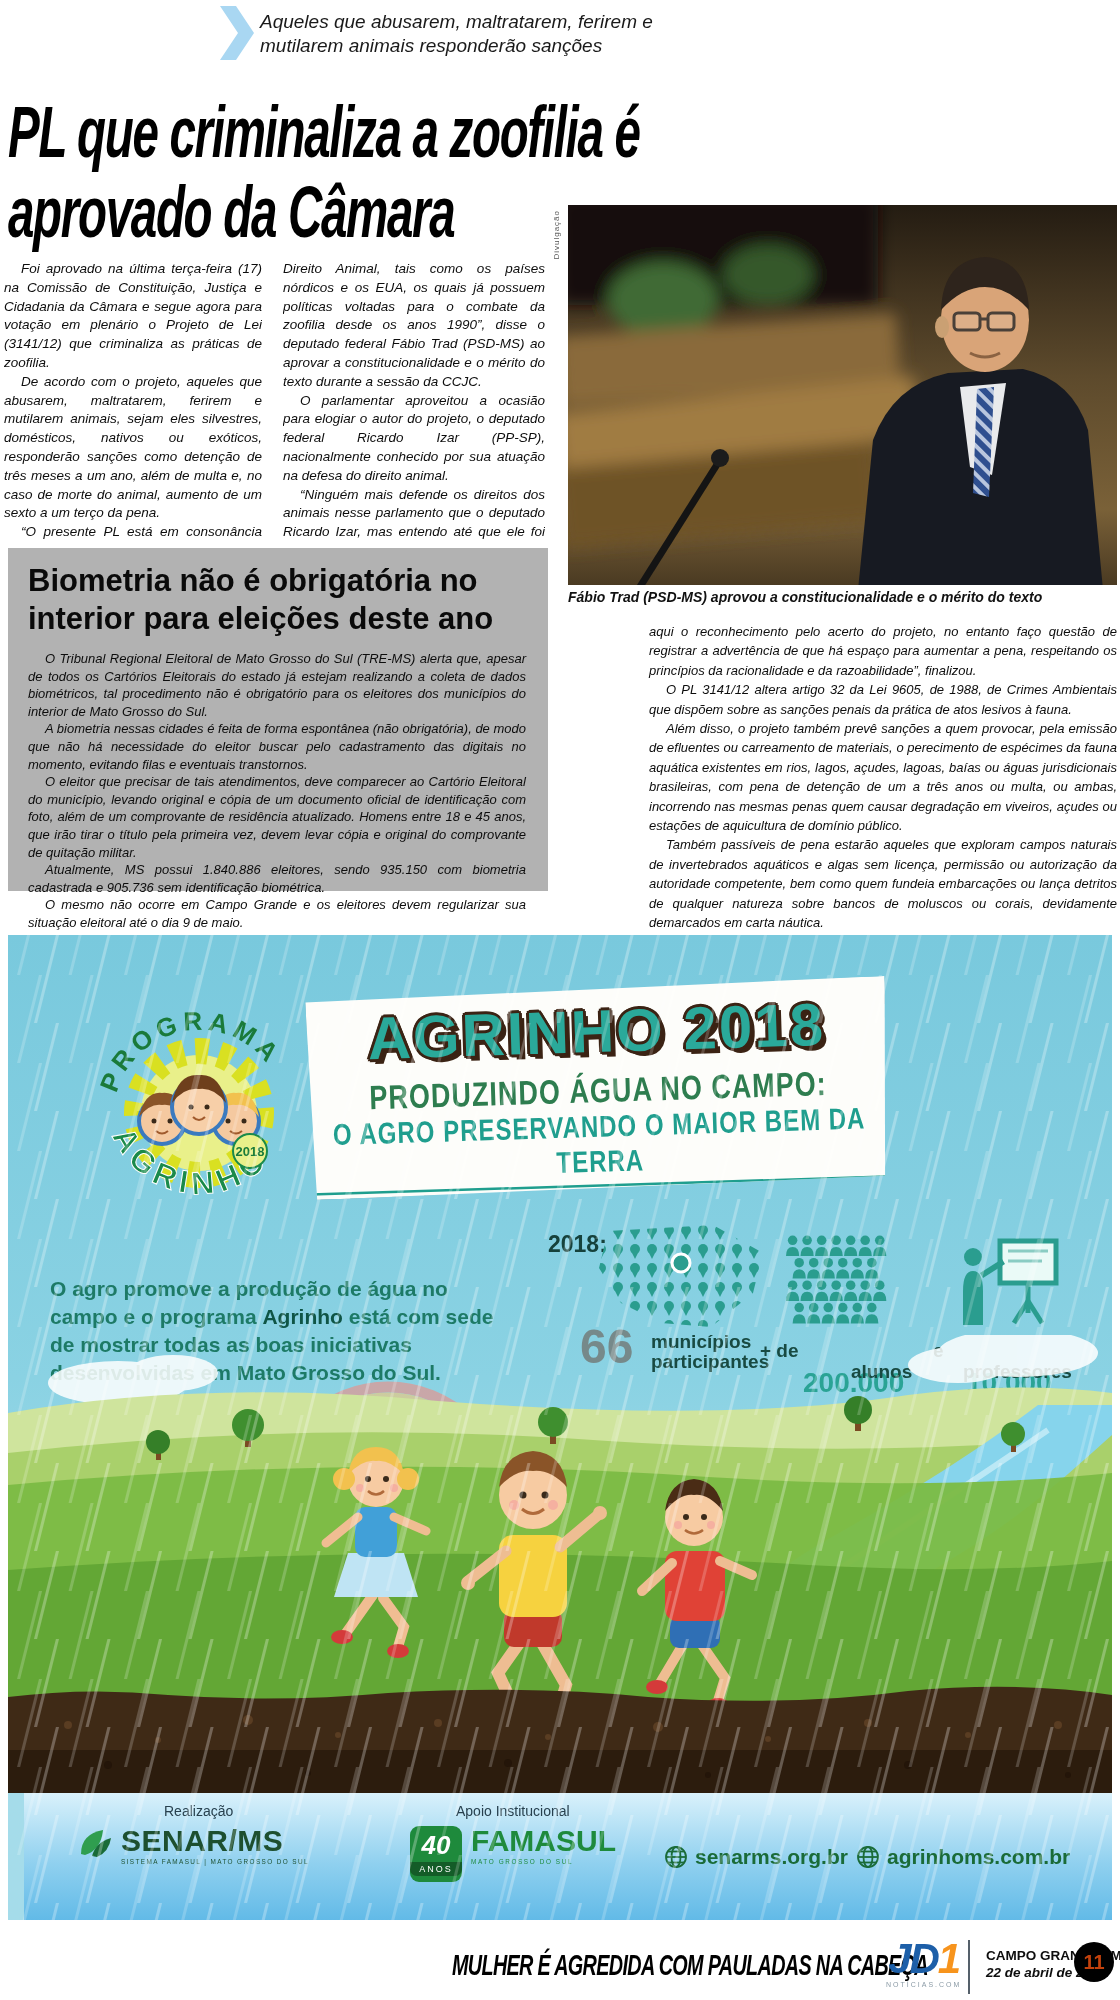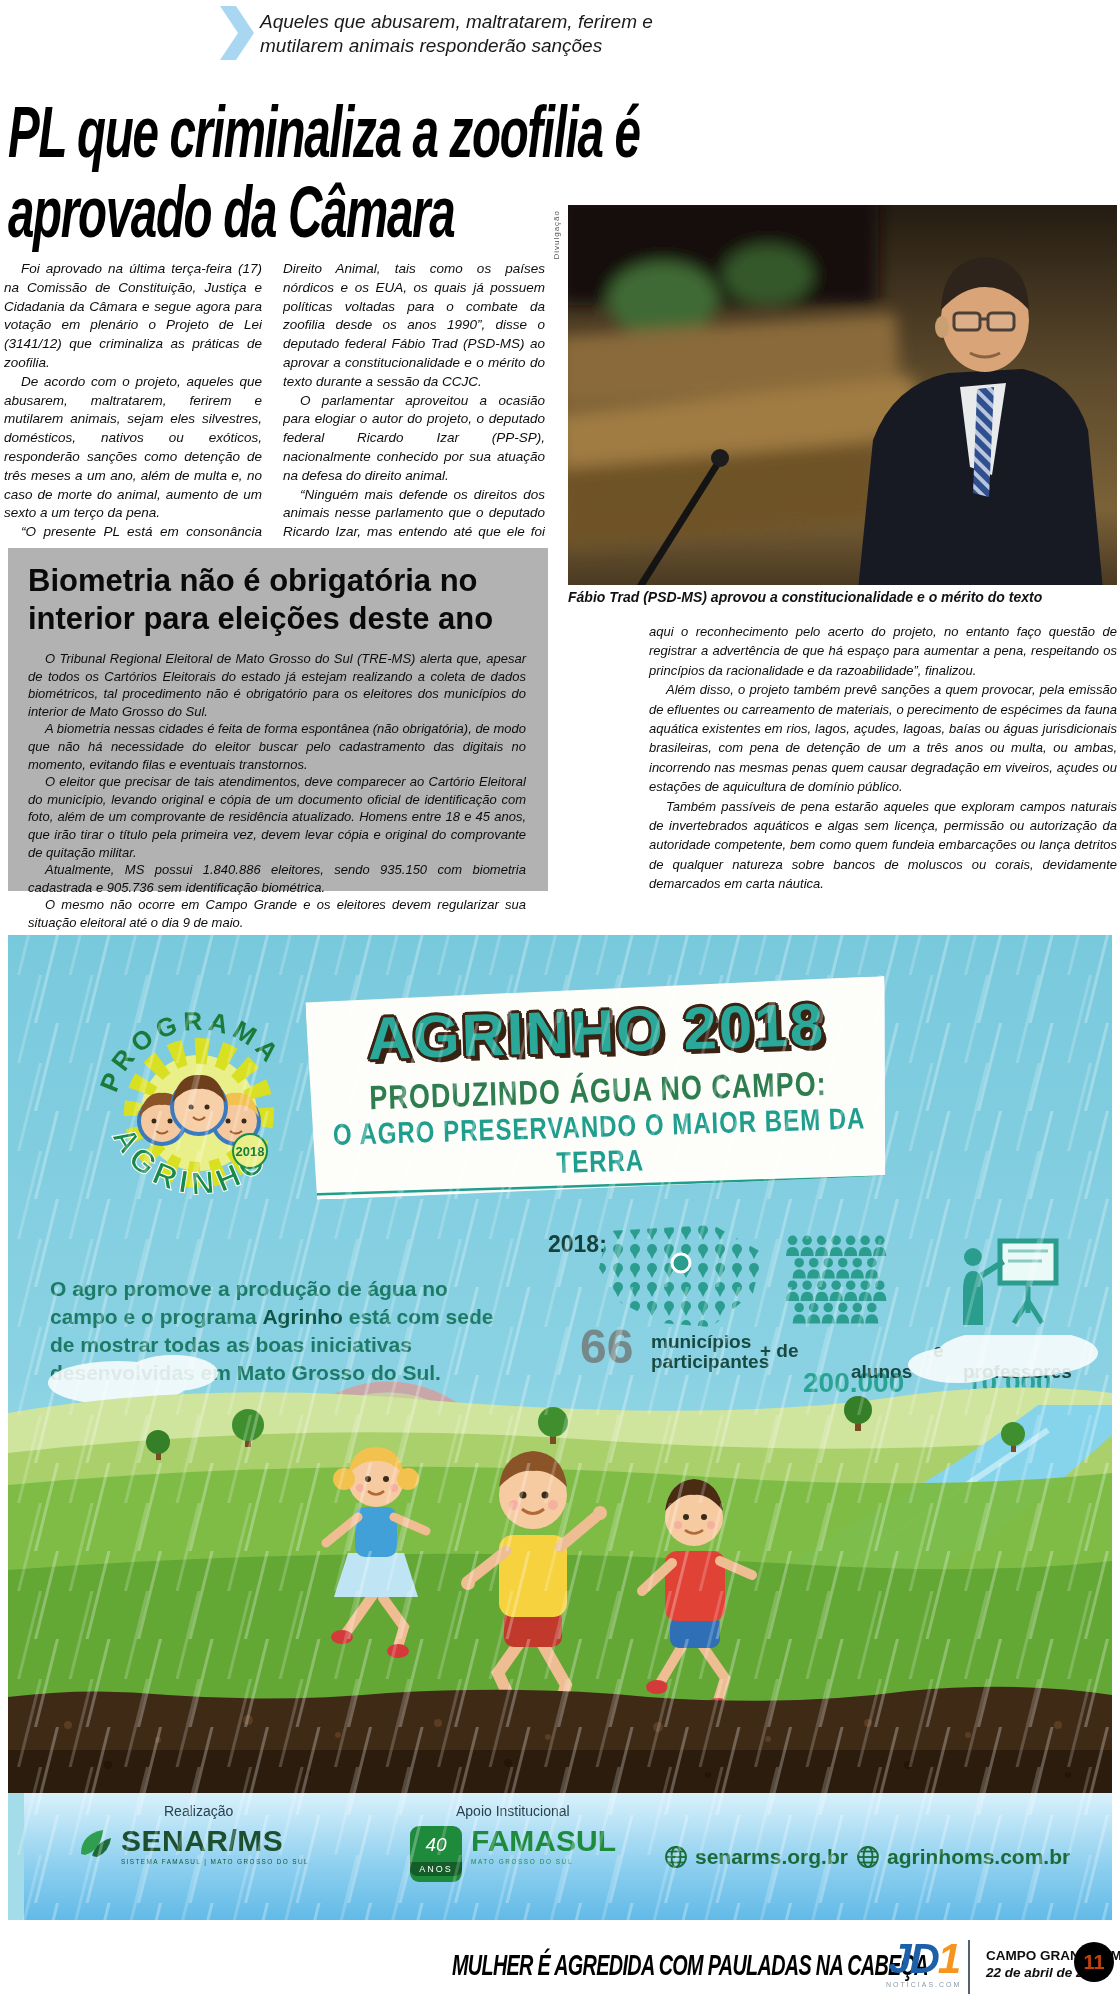--- a/index.html
+++ b/index.html
@@ -78,21 +78,21 @@
   .landscape{position:absolute;left:0;top:400px;width:1104px;height:458px;}
 
   .adbar{position:absolute;left:16px;top:858px;width:1104px;height:158px;
          background:linear-gradient(180deg,#d9f1fb 0%,#8fd0ef 45%,#49aee3 100%);
          border-radius:0 0 30px 30px;}
   .bar-label{position:absolute;font-size:14px;color:#27404e;}
   .senar-name{font-size:30px;font-weight:bold;color:#1d4f2f;letter-spacing:.5px;line-height:30px;}
   .senar-sub{font-size:6.4px;letter-spacing:1.4px;color:#1d4f2f;margin-top:2px;}
   .fam-badge{width:52px;height:56px;background:#1e8a3c;border-radius:9px;text-align:center;
              box-sizing:border-box;padding-top:4px;}
-  .fam-badge .n{font-size:19px;font-weight:normal;font-style:italic;color:#fff;line-height:30px;}
+  .fam-badge .n{font-size:26px;font-weight:bold;font-style:italic;color:#fff;line-height:30px;}
   .fam-badge .t{font-size:9px;letter-spacing:2px;color:#fff;background:#145c28;
                 border-radius:0 0 7px 7px;padding:2px 0;margin-top:2px;text-align:center;}
   .fam-name{font-size:30px;font-weight:bold;color:#1e8a3c;line-height:30px;}
   .fam-sub{font-size:6.4px;letter-spacing:1.6px;color:#1e8a3c;margin-top:2px;}
   .site{position:absolute;font-size:21px;font-weight:bold;color:#1a6b38;display:flex;
         align-items:center;gap:7px;}
 
   
   .pf-teaser{position:absolute;left:452px;top:1948px;font-size:30px;font-weight:bold;
              font-style:italic;letter-spacing:-1px;color:#000;white-space:nowrap;
@@ -182,20 +182,21 @@
       </g>
       <line x1="70" y1="385" x2="150" y2="258" stroke="#141414" stroke-width="7"></line>
       <circle cx="152" cy="253" r="9" fill="#1c1c1c"></circle>
     </svg>
   </div>
   <div class="photo-credit">Divulgação</div>
   <div class="caption">Fábio Trad (PSD-MS) aprovou a constitucionalidade e o mérito do texto</div>
 
   <div id="col3" class="story-col">
     <p class="noindent">aqui o reconhecimento pelo acerto do projeto, no entanto faço questão de registrar a advertência de que há espaço para aumentar a pena, respeitando os princípios da racionalidade e da razoabilidade”, finalizou.</p>
+    <p>O PL 3141/12 altera artigo 32 da Lei 9605, de 1988, de Crimes Ambientais que dispõem sobre as sanções penais da prática de atos lesivos à fauna.</p>
     <p>Além disso, o projeto também prevê sanções a quem provocar, pela emissão de efluentes ou carreamento de materiais, o perecimento de espécimes da fauna aquática existentes em rios, lagos, açudes, lagoas, baías ou águas jurisdicionais brasileiras, com pena de detenção de um a três anos ou multa, ou ambas, incorrendo nas mesmas penas quem causar degradação em viveiros, açudes ou estações de aquicultura de domínio público.</p>
     <p>Também passíveis de pena estarão aqueles que exploram campos naturais de invertebrados aquáticos e algas sem licença, permissão ou autorização da autoridade competente, bem como quem fundeia embarcações ou lança detritos de qualquer natureza sobre bancos de moluscos ou corais, devidamente demarcados em carta náutica.</p>
   </div>
 
   <div class="graybox">
     <h2>
       <div>Biometria não é obrigatória no</div>
       <div>interior para eleições deste ano</div>
     </h2>
     <div class="gbody">

